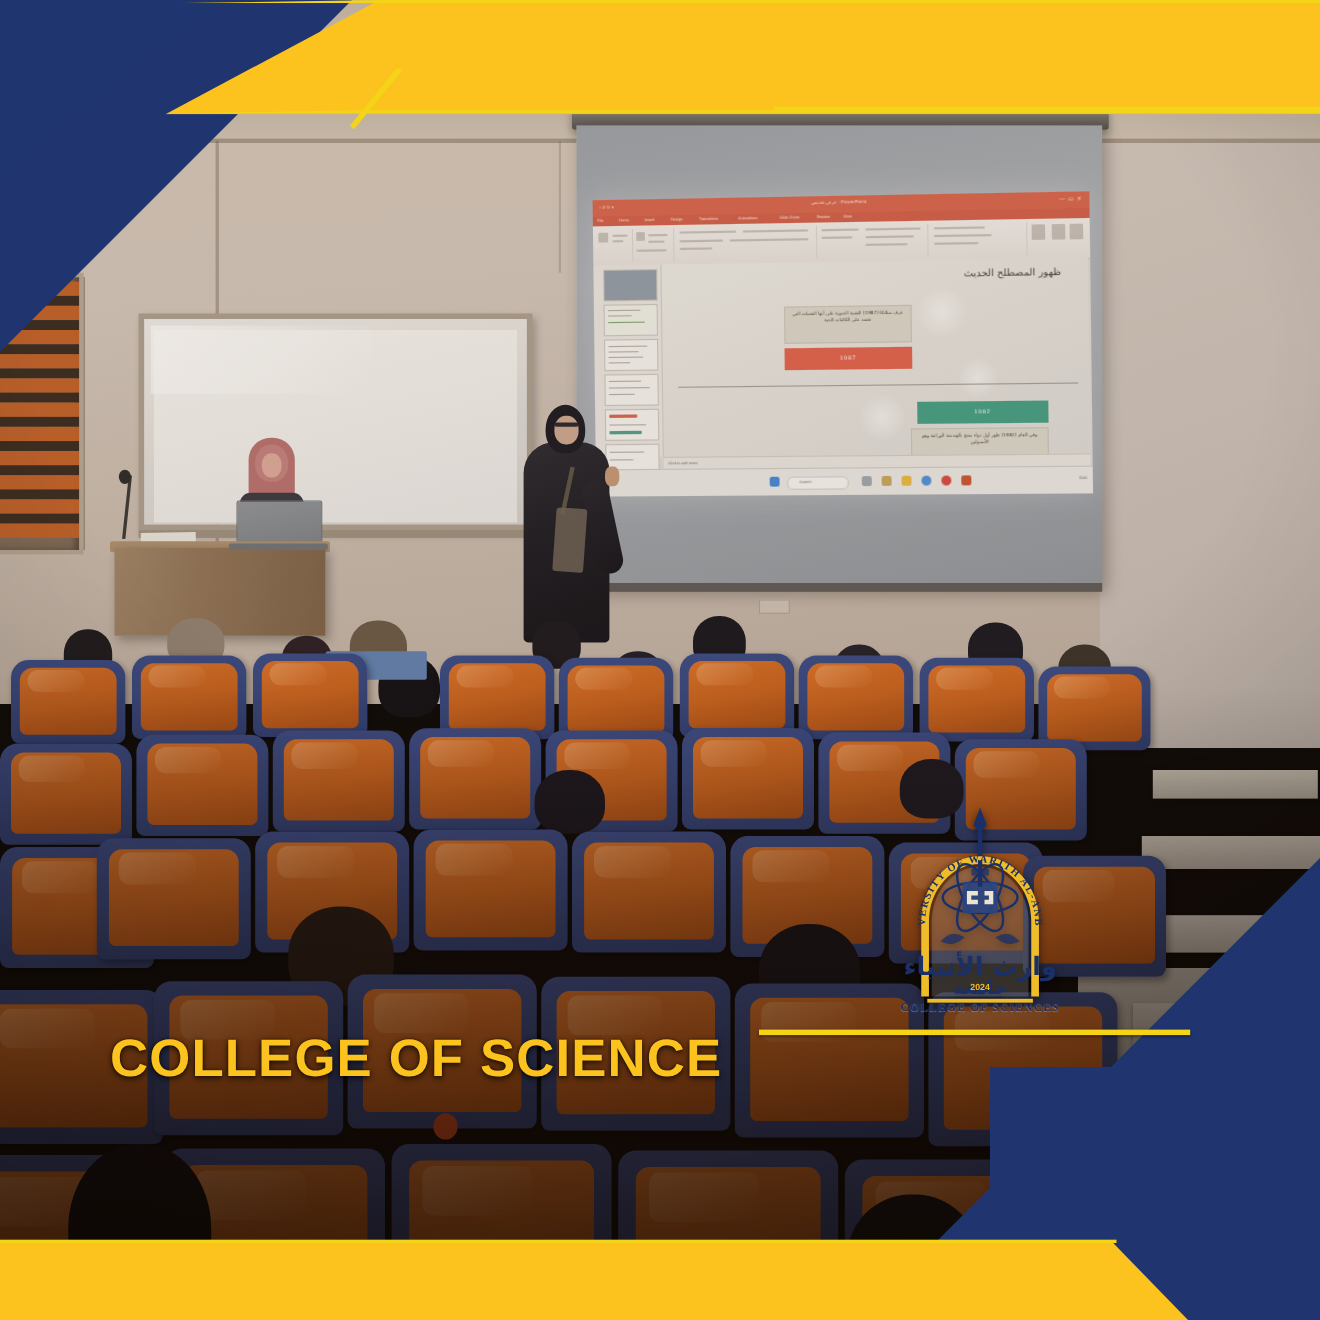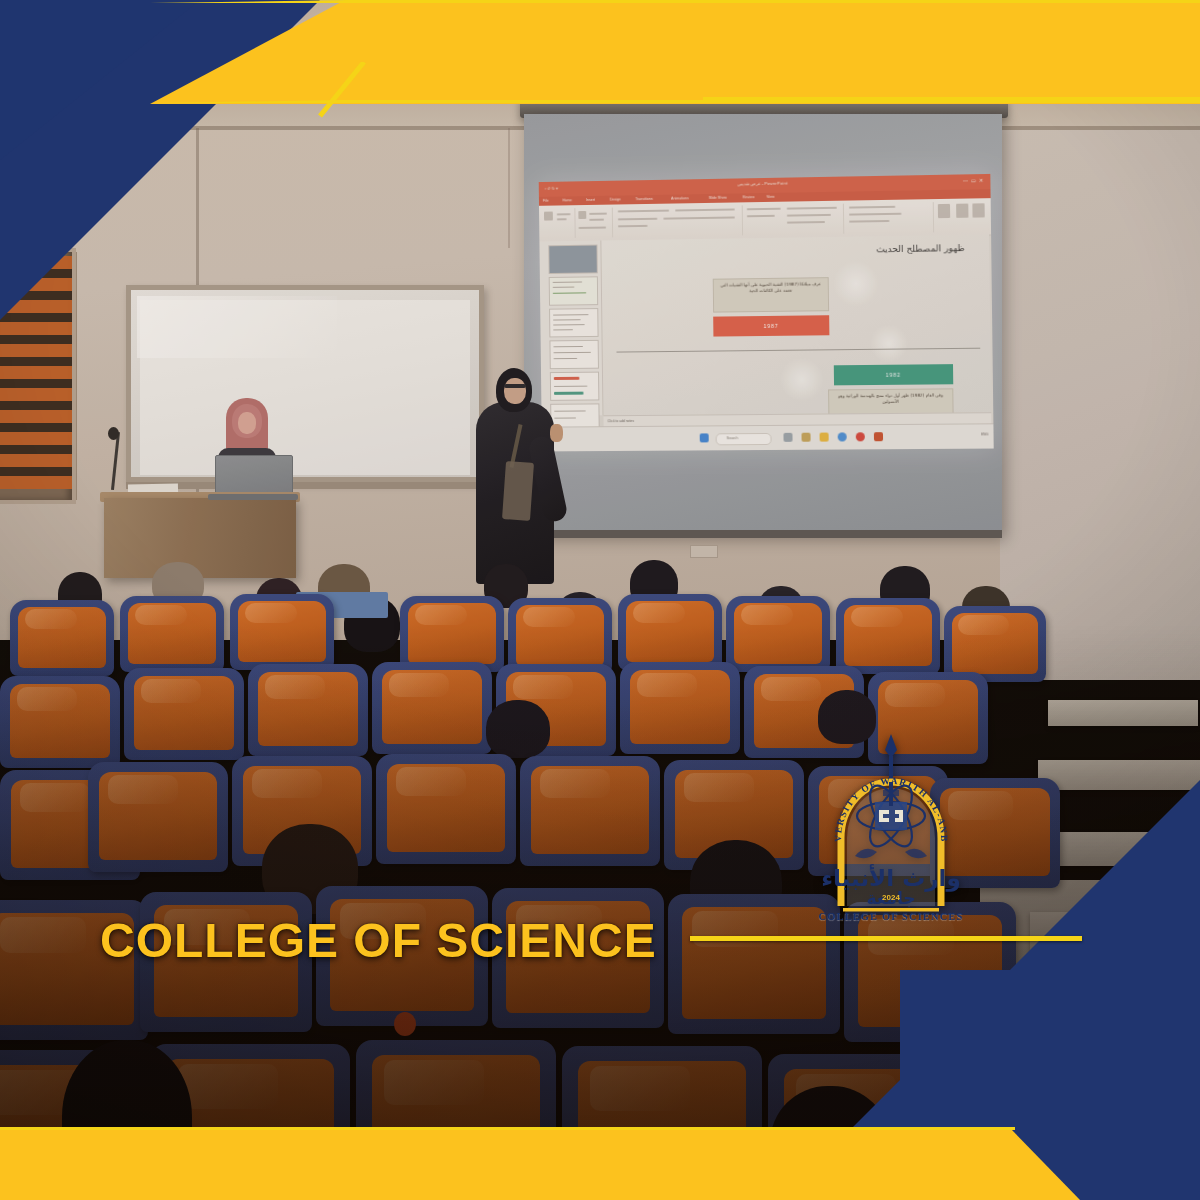--- a/index.html
+++ b/index.html
@@ -164,21 +164,21 @@
   #diag-tick{left:316px;top:62px;width:52px;height:58px;}
   #right-rule{left:703px;top:97px;width:497px;height:4px;background:var(--goldline);}
 
   #bl-yellow{left:0;bottom:0;width:1080px;height:72px;background:var(--gold);
         clip-path:polygon(0 0,1010px 0,1080px 72px,0 72px);}
   #bl-yellow-top{left:0;bottom:70px;width:1015px;height:3px;background:var(--goldline);}
   #br-blue{right:0;bottom:0;width:420px;height:420px;background:var(--navy);
         clip-path:polygon(420px 0,420px 420px,0 420px);}
   #br-blue2{right:0;bottom:0;width:300px;height:230px;background:var(--navy);}
 
-  #title{position:absolute;left:100px;top:913px;font-size:48px;font-weight:bold;letter-spacing:1px;
+  #title{position:absolute;left:100px;top:935px;font-size:48px;font-weight:bold;letter-spacing:1px;
         color:var(--gold);font-family:"Liberation Sans",sans-serif;
         text-shadow:0 2px 6px rgba(0,0,0,.75),0 0 2px rgba(0,0,0,.6);white-space:nowrap;}
   #title-rule{position:absolute;left:690px;top:936px;width:392px;height:5px;background:var(--goldline);
         box-shadow:0 1px 3px rgba(0,0,0,.55);}
 
   
   #crest{position:absolute;left:815px;top:728px;width:152px;height:200px;}
   #crest svg{display:block;filter:drop-shadow(0 2px 4px rgba(0,0,0,.6));}
   .crest-cap{position:absolute;left:0;bottom:6px;width:152px;text-align:center;
         font-size:10.5px;letter-spacing:1.1px;font-weight:bold;color:#16306c;

